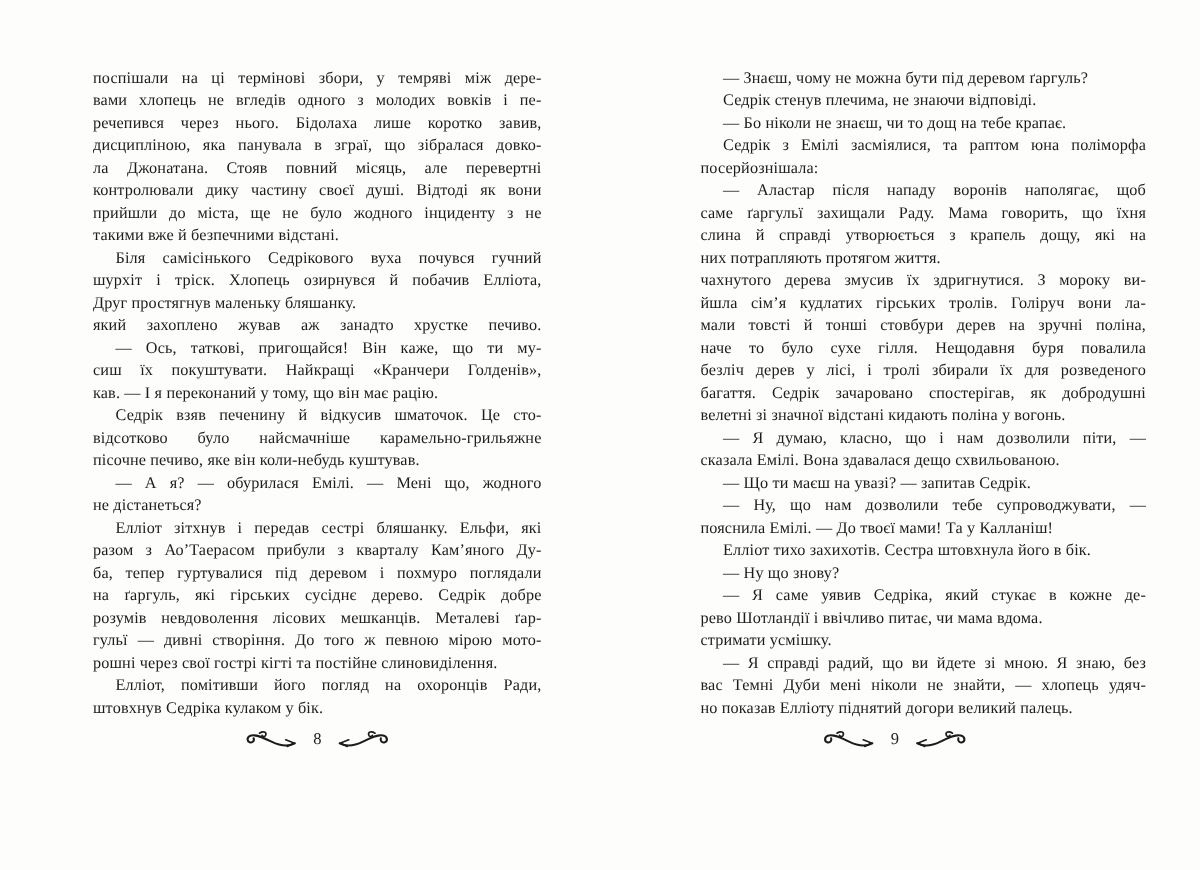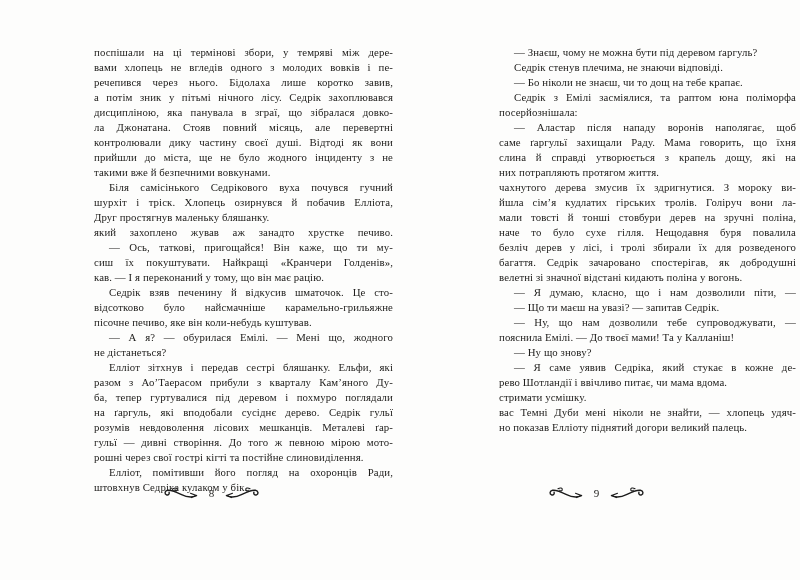--- a/index.html
+++ b/index.html
@@ -9,21 +9,21 @@
     font-family:"Liberation Serif","DejaVu Serif",serif;
   }
   .book{
     position:relative;width:800px;height:580px;
     background:#fdfdfc;
     overflow:hidden;
   }
   .page{position:absolute;top:45px;}
   .page-left{left:62px;width:299px;}
   .page-right{left:467px;width:297px;}
-  .text-block{width:100%;margin-left:32px;}
+  .text-block{width:100%;}
   .line{
     font-size:10.8px;
     line-height:15px;
     height:15px;
     overflow:hidden;
     color:#1d1c1a;
     text-align:justify;
     text-align-last:justify;
     letter-spacing:0.1px;
   }
@@ -45,42 +45,41 @@
 </head>
 <body>
 
 <div class="book">
 
   <div class="page page-left">
     <div class="text-block">
         <div class="line">поспішали на ці термінові збори, у темряві між дере-</div>
         <div class="line">вами хлопець не вгледів одного з молодих вовків і пе-</div>
         <div class="line">речепився через нього. Бідолаха лише коротко завив,</div>
-        <div class="line">а потім зник у пітьмі нічного лісу. Седрік захоплювався</div>
         <div class="line">дисципліною, яка панувала в зграї, що зібралася довко-</div>
         <div class="line">ла Джонатана. Стояв повний місяць, але перевертні</div>
         <div class="line">контролювали дику частину своєї душі. Відтоді як вони</div>
         <div class="line">прийшли до міста, ще не було жодного інциденту з не</div>
-        <div class="line end">такими вже й безпечними вовкунами.</div>
+        <div class="line end">такими вже й безпечними відстані.</div>
         <div class="line indent">Біля самісінького Седрікового вуха почувся гучний</div>
         <div class="line">шурхіт і тріск. Хлопець озирнувся й побачив Елліота,</div>
         <div class="line end">Друг простягнув маленьку бляшанку.</div>
         <div class="line">який захоплено жував аж занадто хрустке печиво.</div>
         <div class="line indent">— Ось, таткові, пригощайся! Він каже, що ти му-</div>
         <div class="line">сиш їх покуштувати. Найкращі «Кранчери Голденів»,</div>
         <div class="line end">кав. — І я переконаний у тому, що він має рацію.</div>
         <div class="line indent">Седрік взяв печенину й відкусив шматочок. Це сто-</div>
         <div class="line">відсотково було найсмачніше карамельно-грильяжне</div>
         <div class="line end">пісочне печиво, яке він коли-небудь куштував.</div>
         <div class="line indent">— А я? — обурилася Емілі. — Мені що, жодного</div>
         <div class="line end">не дістанеться?</div>
         <div class="line indent">Елліот зітхнув і передав сестрі бляшанку. Ельфи, які</div>
         <div class="line">разом з Ао’Таерасом прибули з кварталу Кам’яного Ду-</div>
         <div class="line">ба, тепер гуртувалися під деревом і похмуро поглядали</div>
-        <div class="line">на ґаргуль, які вподобали сусіднє дерево. Седрік гульї</div>
+        <div class="line">на ґаргуль, які гірських сусіднє дерево. Седрік добре</div>
         <div class="line">розумів невдоволення лісових мешканців. Металеві ґар-</div>
         <div class="line">гульї — дивні створіння. До того ж певною мірою мото-</div>
         <div class="line end">рошні через свої гострі кігті та постійне слиновиділення.</div>
         <div class="line indent">Елліот, помітивши його погляд на охоронців Ради,</div>
         <div class="line end">штовхнув Седріка кулаком у бік.</div>
       </div>
   </div>
 
   <div class="page page-right">
     <div class="text-block">
@@ -94,27 +93,30 @@
         <div class="line">слина й справді утворюється з крапель дощу, які на</div>
         <div class="line end">них потрапляють протягом життя.</div>
         <div class="line">чахнутого дерева змусив їх здригнутися. З мороку ви-</div>
         <div class="line">йшла сім’я кудлатих гірських тролів. Голіруч вони ла-</div>
         <div class="line">мали товсті й тонші стовбури дерев на зручні поліна,</div>
         <div class="line">наче то було сухе гілля. Нещодавня буря повалила</div>
         <div class="line">безліч дерев у лісі, і тролі збирали їх для розведеного</div>
         <div class="line">багаття. Седрік зачаровано спостерігав, як добродушні</div>
         <div class="line end">велетні зі значної відстані кидають поліна у вогонь.</div>
         <div class="line indent">— Я думаю, класно, що і нам дозволили піти, —</div>
+        <div class="line end">сказала Емілі. Вона здавалася дещо схвильованою.</div>
         <div class="line indent end">— Що ти маєш на увазі? — запитав Седрік.</div>
         <div class="line indent">— Ну, що нам дозволили тебе супроводжувати, —</div>
         <div class="line end">пояснила Емілі. — До твоєї мами! Та у Калланіш!</div>
+        <div class="line indent end">Елліот тихо захихотів. Сестра штовхнула його в бік.</div>
         <div class="line indent end">— Ну що знову?</div>
         <div class="line indent">— Я саме уявив Седріка, який стукає в кожне де-</div>
         <div class="line end">рево Шотландії і ввічливо питає, чи мама вдома.</div>
         <div class="line end">стримати усмішку.</div>
+        <div class="line indent">— Я справді радий, що ви йдете зі мною. Я знаю, без</div>
         <div class="line">вас Темні Дуби мені ніколи не знайти, — хлопець удяч-</div>
         <div class="line end">но показав Елліоту піднятий догори великий палець.</div>
       </div>
   </div>
 
   <div class="footer" style="left:62px;width:299px;">
     <span class="flourish">
       <svg viewBox="0 0 36 14" xmlns="http://www.w3.org/2000/svg" fill="none" stroke="currentColor" stroke-width="1.4" stroke-linecap="round">
         <path d="M34.5,9.6 C29,12.4 23.5,10.6 19,8.4 C13,5.4 9,3.6 5.6,4.3 C2.6,4.9 2.3,8 4.5,8.8 C6.3,9.4 7.7,8 7.1,6.2"></path>
         <path d="M11,2.8 C13.4,1.2 15.8,2 15.2,4 C14.8,5.3 13.2,5.3 12.7,4.2" stroke-width="1.1"></path>

